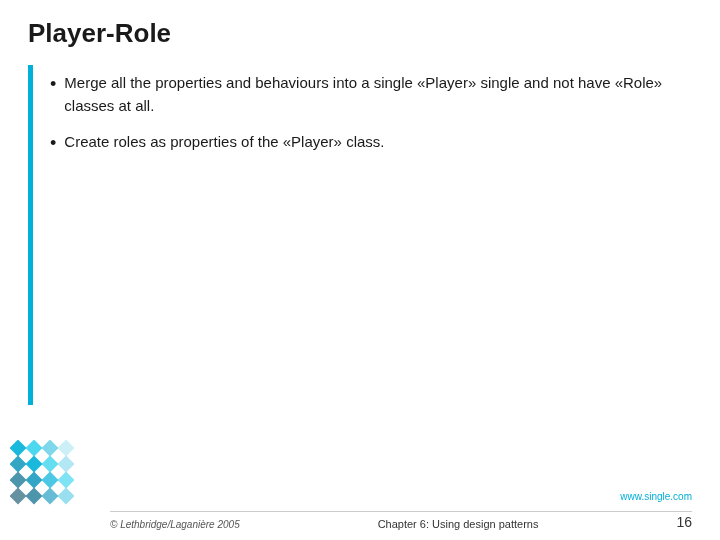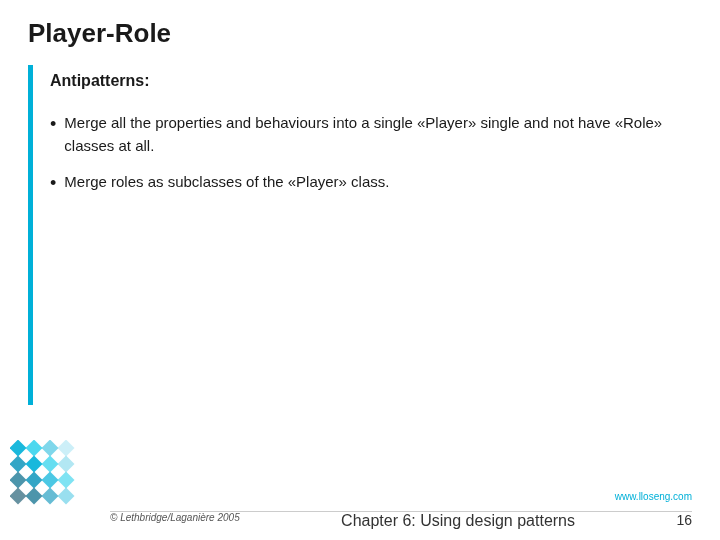--- a/index.html
+++ b/index.html
@@ -99,31 +99,31 @@
       background: #cccccc;
     }
 
     .bottom-footer {
       position: absolute;
       bottom: 10px;
       left: 110px;
       right: 28px;
       display: flex;
       justify-content: space-between;
-      align-items: flex-start;
+      align-items: flex-end;
     }
 
     .footer-copyright {
       font-size: 10px;
       color: #555555;
       font-style: italic;
     }
 
     .footer-chapter {
-      font-size: 16px;
+      font-size: 11px;
       color: #333333;
     }
 
     .footer-page {
       font-size: 14px;
       color: #333333;
     }
 
     .website-label {
       position: absolute;
@@ -136,30 +136,29 @@
 </head>
 <body>
 
 <div class="slide-container">
 
   <div class="slide-title">Player-Role</div>
 
   <div class="left-bar"></div>
 
   <div class="content-area">
-    <div class="section-title">Antipatterns:</div>
 
     <ul class="bullet-list">
       <li class="bullet-item">
         <span class="bullet-dot">•</span>
         <span>Merge all the properties and behaviours into a single «Player» single and not have «Role» classes at all.</span>
       </li>
       <li class="bullet-item">
         <span class="bullet-dot">•</span>
-        <span>Merge roles as subclasses of the «Player» class.</span>
+        <span>Create roles as properties of the «Player» class.</span>
       </li>
     </ul>
   </div>
 
   <div class="diamond-grid">
     <svg viewBox="0 0 90 70" xmlns="http://www.w3.org/2000/svg">
 
       <rect x="2" y="2" width="12" height="12" transform="rotate(45 8 8)" fill="#00b0d8" opacity="0.9"></rect>
       <rect x="18" y="2" width="12" height="12" transform="rotate(45 24 8)" fill="#00c8e8" opacity="0.7"></rect>
       <rect x="34" y="2" width="12" height="12" transform="rotate(45 40 8)" fill="#00b0d8" opacity="0.5"></rect>
@@ -175,21 +174,21 @@
       <rect x="34" y="34" width="12" height="12" transform="rotate(45 40 40)" fill="#00b0d8" opacity="0.7"></rect>
       <rect x="50" y="34" width="12" height="12" transform="rotate(45 56 40)" fill="#00c8e8" opacity="0.5"></rect>
 
       <rect x="2" y="50" width="12" height="12" transform="rotate(45 8 56)" fill="#004860" opacity="0.6"></rect>
       <rect x="18" y="50" width="12" height="12" transform="rotate(45 24 56)" fill="#006888" opacity="0.7"></rect>
       <rect x="34" y="50" width="12" height="12" transform="rotate(45 40 56)" fill="#0090b8" opacity="0.6"></rect>
       <rect x="50" y="50" width="12" height="12" transform="rotate(45 56 56)" fill="#00b0d8" opacity="0.4"></rect>
     </svg>
   </div>
 
-  <div class="website-label">www.lloseng.com</div>
+  <div class="website-label">www.single.com</div>
 
   <div class="bottom-bar"></div>
 
   <div class="bottom-footer">
     <span class="footer-copyright">© Lethbridge/Laganière 2005</span>
     <span class="footer-chapter">Chapter 6: Using design patterns</span>
     <span class="footer-page">16</span>
   </div>
 
 </div>

